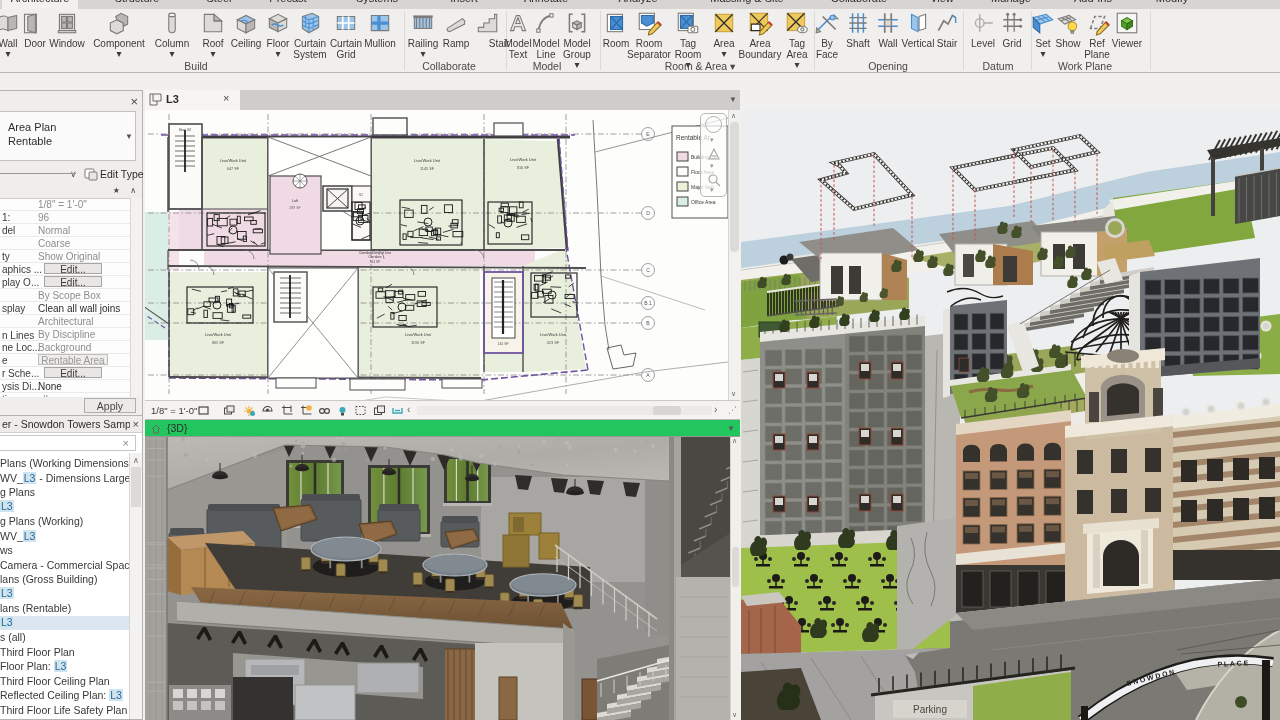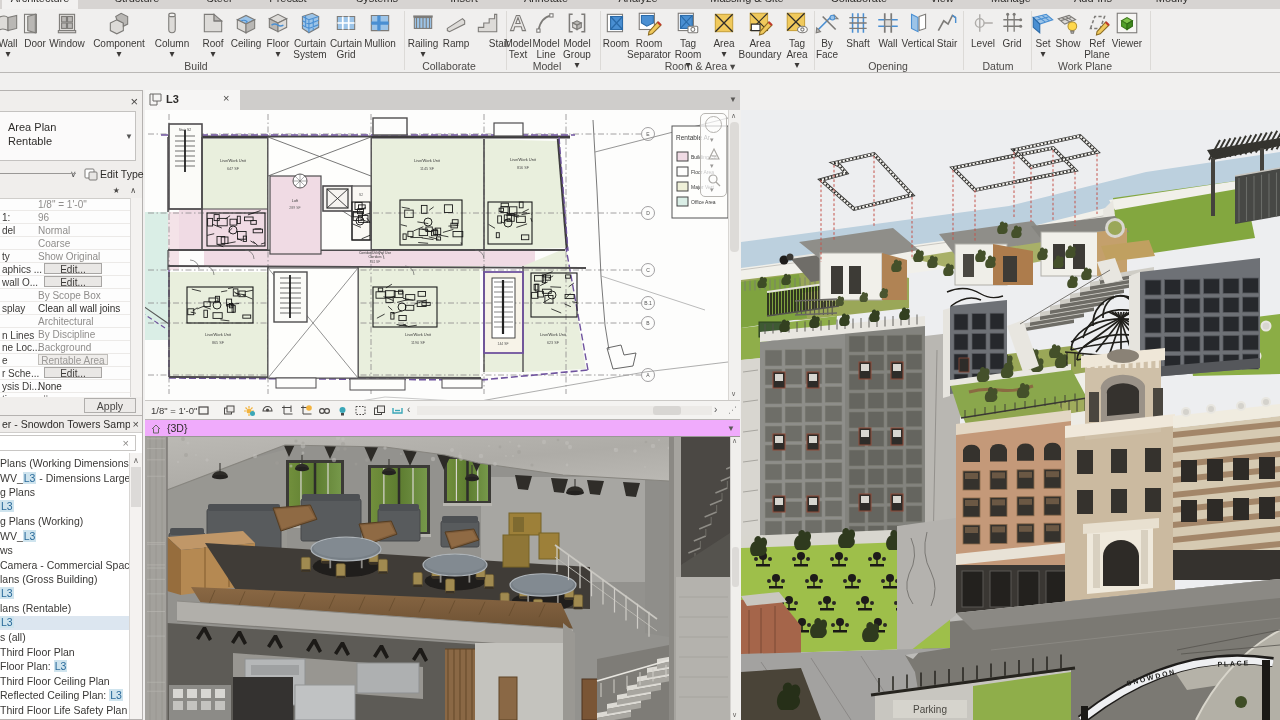--- a/index.html
+++ b/index.html
@@ -244,21 +244,21 @@
       </div>
       <div class="abs" style="left:0;top:159px;width:130px;height:13px;border-bottom:1px solid #eceae8;font-size:10px;">
         <div class="abs" style="left:2px;top:1px;color:#3c3a38;">ty</div>
         <div class="abs" style="left:38px;top:1px;color:#8f8d8b;">Show Original</div>
       </div>
       <div class="abs" style="left:0;top:172px;width:130px;height:13px;border-bottom:1px solid #eceae8;font-size:10px;">
         <div class="abs" style="left:2px;top:1px;color:#3c3a38;">aphics ...</div>
         <div class="abs" style="left:44px;top:0px;width:58px;height:11px;background:#e9e7e5;border:1px solid #a8a6a4;text-align:center;color:#3c3a38;line-height:11px;">Edit...</div>
       </div>
       <div class="abs" style="left:0;top:185px;width:130px;height:13px;border-bottom:1px solid #eceae8;font-size:10px;">
-        <div class="abs" style="left:2px;top:1px;color:#3c3a38;">wall O...</div>
+        <div class="abs" style="left:2px;top:1px;color:#3c3a38;">play O...</div>
         <div class="abs" style="left:44px;top:0px;width:58px;height:11px;background:#e9e7e5;border:1px solid #a8a6a4;text-align:center;color:#3c3a38;line-height:11px;">Edit...</div>
       </div>
       <div class="abs" style="left:0;top:198px;width:130px;height:13px;border-bottom:1px solid #eceae8;font-size:10px;">
         <div class="abs" style="left:38px;top:1px;color:#8f8d8b;">By Scope Box</div>
       </div>
       <div class="abs" style="left:0;top:211px;width:130px;height:13px;border-bottom:1px solid #eceae8;font-size:10px;">
         <div class="abs" style="left:2px;top:1px;color:#3c3a38;">splay</div>
         <div class="abs" style="left:38px;top:1px;color:#2e2c2a;">Clean all wall joins</div>
       </div>
       <div class="abs" style="left:0;top:224px;width:130px;height:13px;border-bottom:1px solid #eceae8;font-size:10px;">
@@ -737,21 +737,21 @@
       <svg class="abs" style="left:246px;top:3px;" width="13" height="13" viewBox="0 0 13 13">
         <path d="M2 4 L2 9 L11 9 L11 4" fill="none" stroke="#3aa7b8" stroke-width="1.4"></path>
         <path d="M4 6.5 L9 6.5" stroke="#3aa7b8" stroke-width="1.4"></path>
       </svg>
       <div class="abs" style="left:262px;top:3px;font-size:10px;color:#555;">‹</div>
       <div class="abs" style="left:272px;top:5px;width:295px;height:9px;background:#eceae7;"></div>
       <div class="abs" style="left:508px;top:5px;width:28px;height:9px;background:#d8d6d3;border-radius:3px;"></div>
       <div class="abs" style="left:569px;top:3px;font-size:10px;color:#555;">›</div>
       <div class="abs" style="left:583px;top:4px;font-size:9px;color:#888;">⋰</div>
     </div>
-    <div class="abs" style="left:145px;top:419px;width:595px;height:18px;background:#f0abfc;border-top:1px solid #b8b6b3;border-bottom:1px solid #9a9896;">
+    <div class="abs" style="left:145px;top:419px;width:595px;height:18px;background:#22c55e;border-top:1px solid #b8b6b3;border-bottom:1px solid #9a9896;">
       <svg class="abs" style="left:5px;top:3px;" width="12" height="12" viewBox="0 0 12 12">
         <path d="M2 6 L6 2 L10 6 M3.5 5.5 L3.5 10 L8.5 10 L8.5 5.5" fill="none" stroke="#6a6866"></path>
       </svg>
       <div class="abs" style="left:22px;top:2px;font-size:10.5px;color:#2e2c2a;">{3D}</div>
       <div class="abs" style="right:5px;top:4px;font-size:8px;color:#5a5856;">▼</div>
     </div>
 <div class="abs" style="left:145px;top:437px;width:585px;height:283px;overflow:hidden;"><svg width="585" height="283" viewBox="0 0 585 283">
         <defs>
           <linearGradient id="conc" x1="0" y1="0" x2="1" y2="1">
             <stop offset="0" stop-color="#bbb9b4"></stop>

